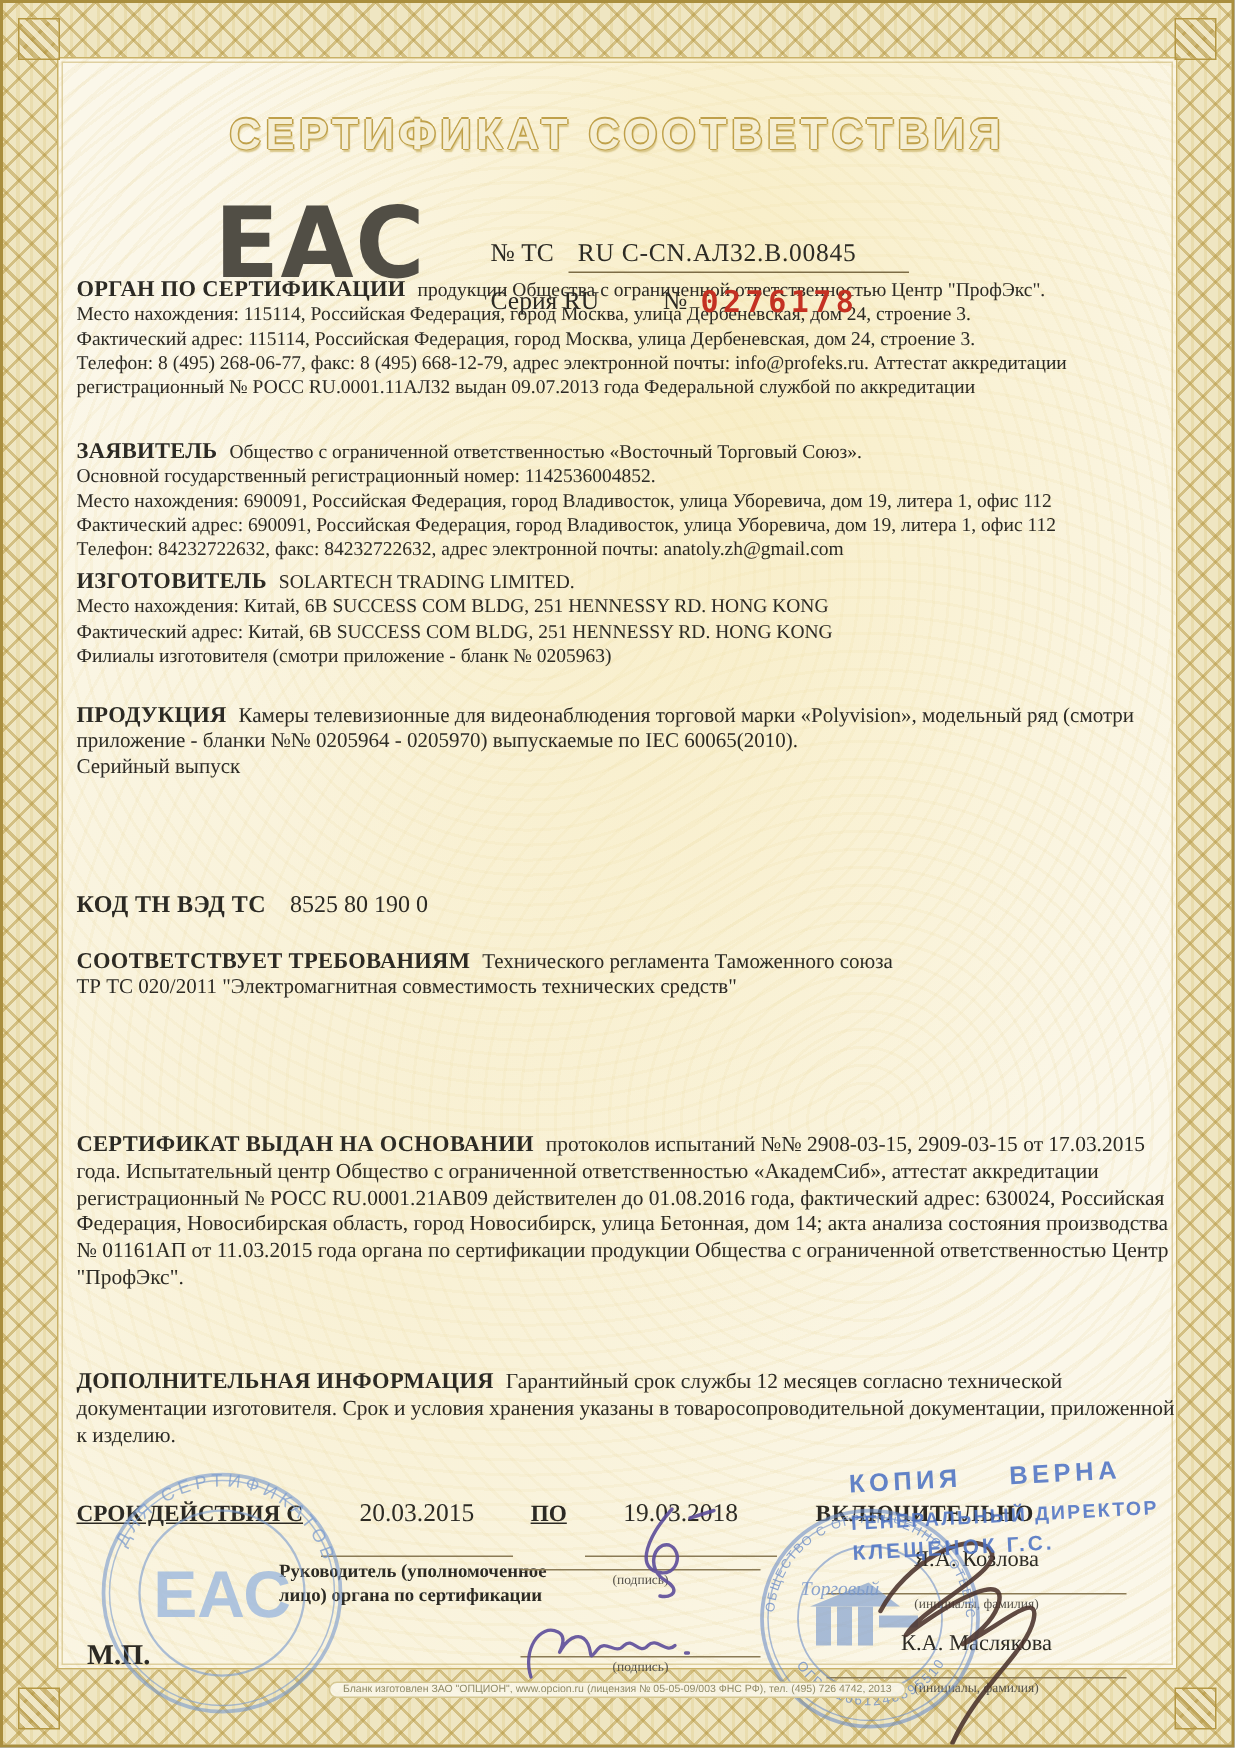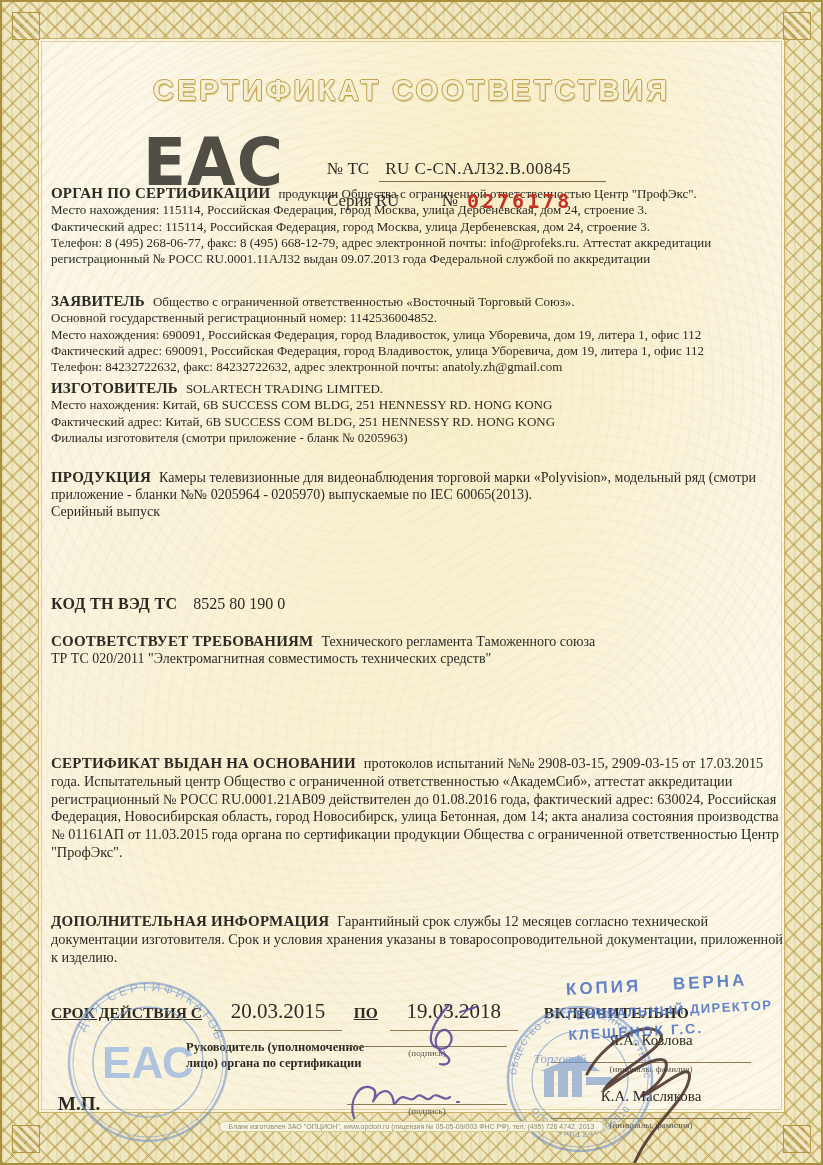--- a/index.html
+++ b/index.html
@@ -49,21 +49,21 @@
   .sect .t{white-space:pre-line;}
   .s-small{font-size:13px;line-height:16.3px;}
   .s-mid{font-size:14px;line-height:17.2px;}
   .s-big{font-size:14.3px;line-height:17.8px;}
   .code-line{position:absolute;left:12px;z-index:3;font-size:16px;}
   .code-line .h{font-weight:700;margin-right:16px;letter-spacing:.3px;}
 
   .validity{position:absolute;left:12px;top:960px;z-index:4;font-size:15.5px;white-space:nowrap;}
   .validity .b{font-weight:700;text-decoration:underline;}
   .validity .date{display:inline-block;width:128px;text-align:center;border-bottom:1px solid #8a7a55;
-       font-size:21px;padding-bottom:6px;margin:0 8px;}
+       font-size:17px;padding-bottom:18px;margin:0 8px;}
   .validity .incl{font-weight:700;letter-spacing:.5px;margin-left:14px;}
 
   .mp{position:absolute;left:19px;top:1026px;z-index:5;font-weight:700;font-size:19px;margin-top:28px;}
   .role{position:absolute;left:147px;width:222px;z-index:4;font-weight:700;font-size:12.5px;line-height:15.5px;white-space:pre-line;}
   .sig-block{position:absolute;left:308px;width:160px;text-align:center;z-index:4;}
   .sig-block .line{height:13px;border-bottom:1px solid #8a7a55;}
   .sig-block .cap{font-size:9px;color:#55524a;padding-top:1px;}
   .name-block{position:absolute;left:512px;width:200px;text-align:center;z-index:4;font-size:15px;}
   .name-block .nm{padding-bottom:13px;border-bottom:1px solid #8a7a55;}
   .name-block .cap{font-size:9px;color:#55524a;padding-top:1px;}
@@ -121,21 +121,21 @@
     </div>
 
     <div class="sect s-small" style="top:341px">
       <span class="h">ИЗГОТОВИТЕЛЬ</span><span class="t">SOLARTECH TRADING LIMITED.
 Место нахождения: Китай, 6B SUCCESS COM BLDG, 251 HENNESSY RD. HONG KONG
 Фактический адрес: Китай, 6B SUCCESS COM BLDG, 251 HENNESSY RD. HONG KONG
 Филиалы изготовителя (смотри приложение - бланк № 0205963)</span>
     </div>
 
     <div class="sect s-mid" style="top:430px">
-      <span class="h">ПРОДУКЦИЯ</span><span class="t">Камеры телевизионные для видеонаблюдения торговой марки «Polyvision», модельный ряд (смотри приложение - бланки №№ 0205964 - 0205970) выпускаемые по IEC 60065(2013).
+      <span class="h">ПРОДУКЦИЯ</span><span class="t">Камеры телевизионные для видеонаблюдения торговой марки «Polyvision», модельный ряд (смотри приложение - бланки №№ 0205964 - 0205970) выпускаемые по IEC 60065(2010).
 Серийный выпуск</span>
     </div>
 
     <div class="code-line" style="top:556px">
       <span class="h">КОД ТН ВЭД ТС</span><span>8525 80 190 0</span>
     </div>
 
     <div class="sect s-mid" style="top:594px">
       <span class="h">СООТВЕТСТВУЕТ ТРЕБОВАНИЯМ</span><span class="t">Технического регламента Таможенного союза
 ТР ТС 020/2011 "Электромагнитная совместимость технических средств"</span>

